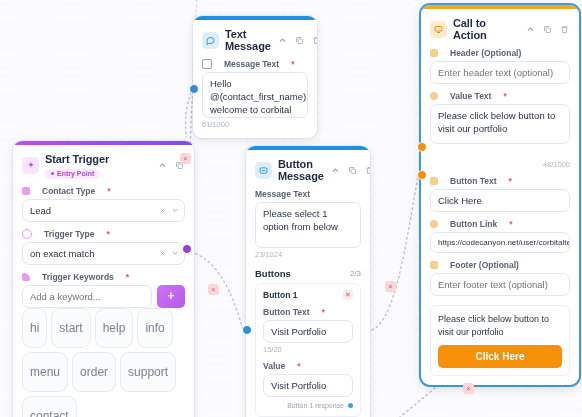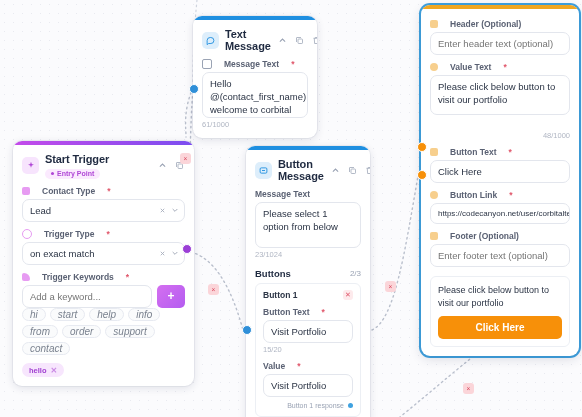--- a/index.html
+++ b/index.html
@@ -81,21 +81,21 @@
   .addbtn{
     width:28px;border-radius:5px;flex:none;
     background:linear-gradient(135deg,#d46ff0,#b45cf0);
     color:#fff;display:flex;align-items:center;justify-content:center;
     font-size:12px;font-weight:700;cursor:pointer;
   }
   .sugtitle{font-size:8.5px;color:#5a6173;font-weight:600;margin:8px 0 4px;}
   .chips{display:flex;flex-wrap:wrap;gap:4px;}
   .chip{
     border:1px solid #e7eaf1;background:#fafbfc;border-radius:9px;
-    padding:0 7px;font-size:10px;color:#7a828f;cursor:pointer;font-style:italic;
+    padding:12px 7px;font-size:12px;color:#7a828f;cursor:pointer;
   }
   .tagrow{margin-top:8px;}
   .tag{
     display:inline-flex;align-items:center;gap:4px;
     background:#f7e6fd;color:#a03fd0;border-radius:9px;
     padding:2.5px 7px;font-size:7.5px;font-weight:600;
   }
   .tag .x{color:#c989e4;font-size:8px;cursor:pointer;}
 
   
@@ -235,21 +235,21 @@
       <div class="kwrow">
         <input class="inp" placeholder="Add a keyword..." style="">
         <div class="addbtn">+</div>
       </div>
 
       <div class="chips">
         <span class="chip">hi</span>
         <span class="chip">start</span>
         <span class="chip">help</span>
         <span class="chip">info</span>
-        <span class="chip">from</span>
+        <span class="chip">menu</span>
         <span class="chip">order</span>
         <span class="chip">support</span>
         <span class="chip">contact</span>
       </div>
       <div class="tagrow">
         <span class="tag">
           <span>hello</span>
           <span class="x">✕</span>
         </span>
       </div>
@@ -355,20 +355,47 @@
           <span class="rd"></span>
         </div>
       </div>
 
     </div>
   </div>
 
   <div class="node sel" id="node-cta">
     <div class="topbar" style="background:#f0a722;"></div>
     <div class="nbody">
+      <div class="nhead">
+        <div class="nicon" style="background:#fdeccc;">
+          <svg width="9" height="9" viewBox="0 0 24 24" fill="none" stroke="#e08a0a" stroke-width="2.4">
+              <rect x="3" y="4" width="18" height="12" rx="2"></rect>
+              <path d="M8 20h8"></path>
+            </svg>
+        </div>
+        <div class="ntitle">Call to Action</div>
+        <div class="hbtns">
+          <div class="hbtn">
+              <svg width="9" height="9" viewBox="0 0 24 24" fill="none" stroke="#9aa3b4" stroke-width="3">
+                <path d="M5 15l7-7 7 7"></path>
+              </svg>
+            </div>
+          <div class="hbtn">
+              <svg width="9" height="9" viewBox="0 0 24 24" fill="none" stroke="#9aa3b4" stroke-width="2">
+                <rect x="8" y="8" width="12" height="12" rx="2"></rect>
+                <path d="M4 16V5a1 1 0 011-1h11"></path>
+              </svg>
+            </div>
+          <div class="hbtn">
+              <svg width="9" height="9" viewBox="0 0 24 24" fill="none" stroke="#9aa3b4" stroke-width="2">
+                <path d="M4 6h16M9 6V4h6v2M6 6l1 14h10l1-14"></path>
+              </svg>
+            </div>
+        </div>
+      </div>
 
       <div class="flabel" style="margin-top:2px;">
         <span class="dotico" style="background:#f7cf8d;"></span>
         <span>Header (Optional)</span>
       </div>
       <input class="inp ph" placeholder="Enter header text (optional)" style="">
 
       <div class="flabel">
         <span class="dotico" style="background:#f7cf8d;border-radius:50%;"></span>
         <span>Value Text</span>

